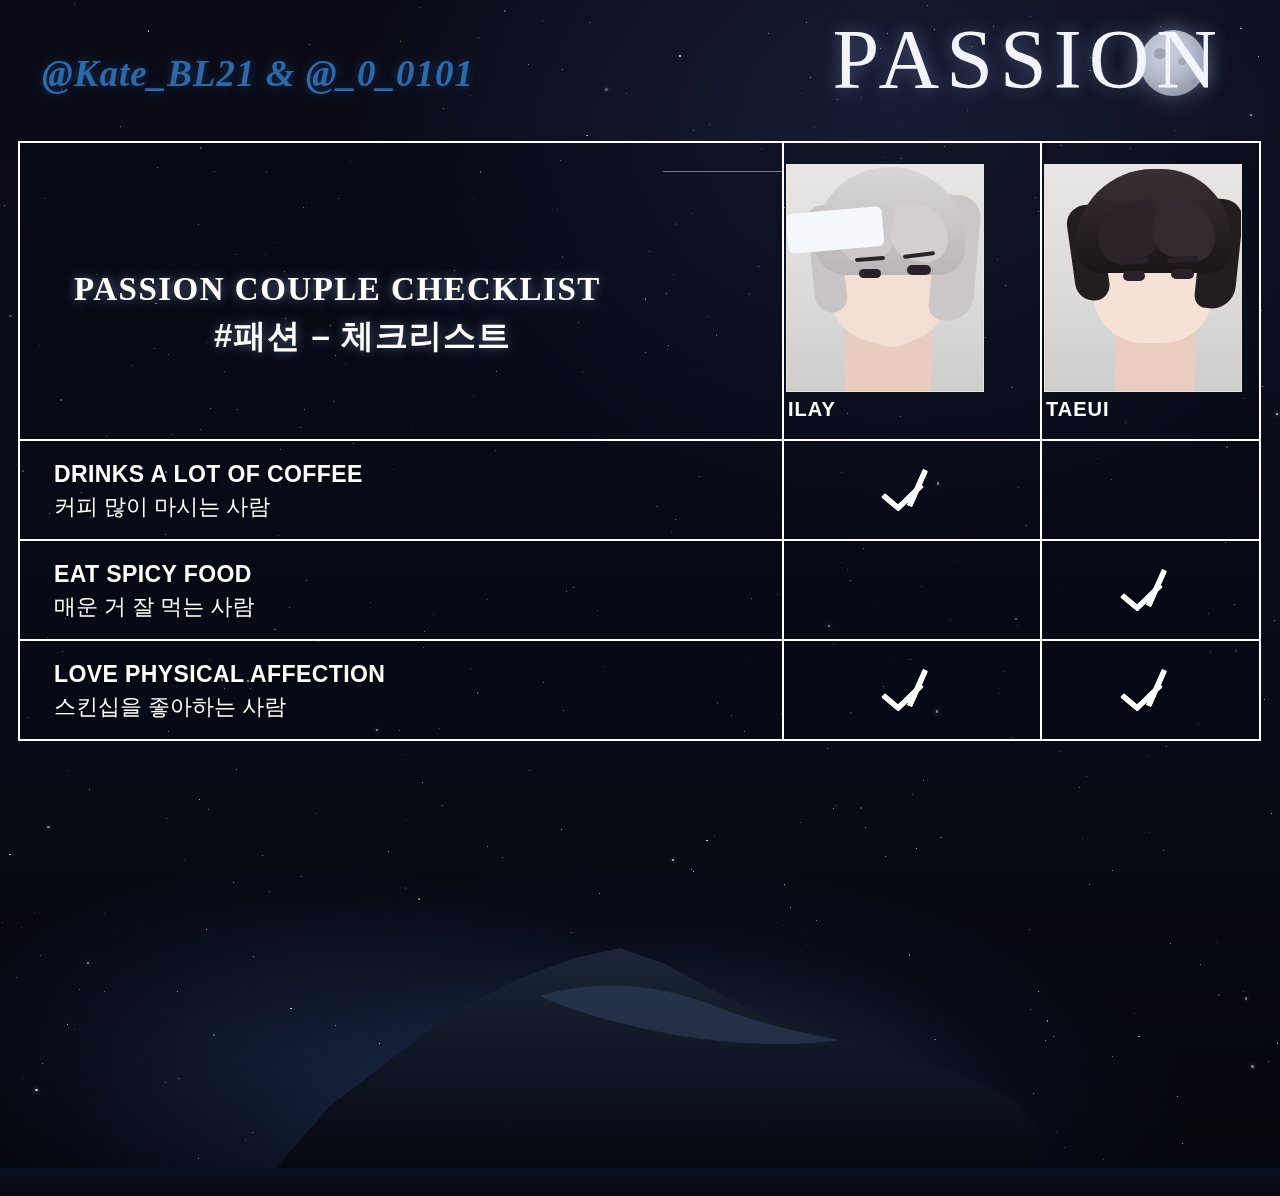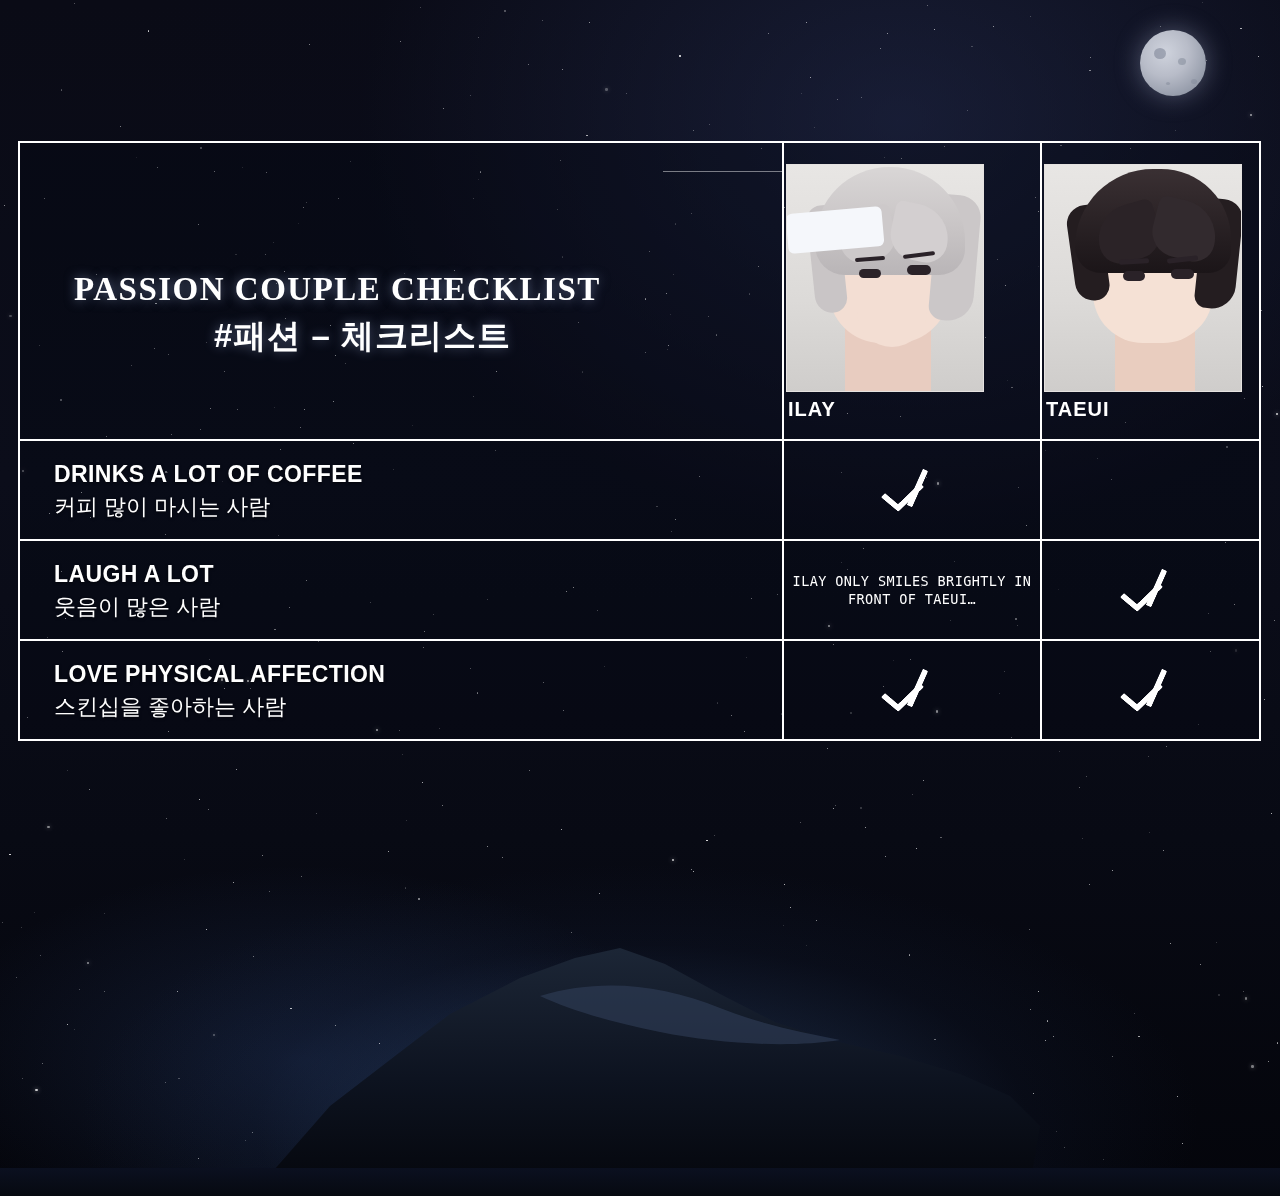--- a/index.html
+++ b/index.html
@@ -736,20 +736,22 @@
         <stop offset="100%" stop-color="#060910"></stop>
       </linearGradient>
     </defs>
     <path d="M260,250 L330,170 L395,120 L450,78 L520,42 L575,22 L620,12 L665,28 L720,58 L775,86 L830,104 L900,120 L960,138 L1010,160 L1040,190 L1030,250 Z" fill="url(#isl)"></path>
     <path d="M540,60 C600,42 660,48 720,72 C760,88 800,96 840,104 C790,112 720,108 660,96 C610,86 570,74 540,60 Z" fill="#33425c" opacity="0.55"></path>
     <rect x="0" y="232" width="1280" height="28" fill="url(#water)"></rect>
   </svg>
 
   <div class="header">
     <div class="moon"></div>
+    <div class="passion-title">PASSION</div>
+    <div class="handle">@Kate_BL21 &amp; @_0_0101</div>
   </div>
 
   <div class="checklist">
     <table class="cl">
       <colgroup>
         <col class="c-label">
           <col class="c-ilay">
           <col class="c-taeui">
       </colgroup>
       <tbody>
@@ -807,26 +809,24 @@
       <tr class="item-row">
             <td class="label-cell">
               <div class="lbl-en">DRINKS A LOT OF COFFEE</div>
               <div class="lbl-kr">커피 많이 마시는 사람</div>
             </td>
             <td class="mark-cell"><span class="check"></span></td>
             <td class="mark-cell empty-cell"></td>
           </tr>
           <tr class="item-row">
             <td class="label-cell">
-              <div class="lbl-en">LAUGH A LOT</div>
-              <div class="lbl-kr">웃음이 많은 사람</div>
+              <div class="lbl-en">EAT SPICY FOOD</div>
+              <div class="lbl-kr">매운 거 잘 먹는 사람</div>
             </td>
-            <td class="mark-cell">
-              <div class="note">ILAY ONLY SMILES BRIGHTLY IN FRONT OF TAEUI…</div>
-            </td>
+            <td class="mark-cell empty-cell"></td>
             <td class="mark-cell"><span class="check"></span></td>
           </tr>
           <tr class="item-row">
             <td class="label-cell">
               <div class="lbl-en">LOVE PHYSICAL AFFECTION</div>
               <div class="lbl-kr">스킨십을 좋아하는 사람</div>
             </td>
             <td class="mark-cell"><span class="check"></span></td>
             <td class="mark-cell"><span class="check"></span></td>
           </tr>

